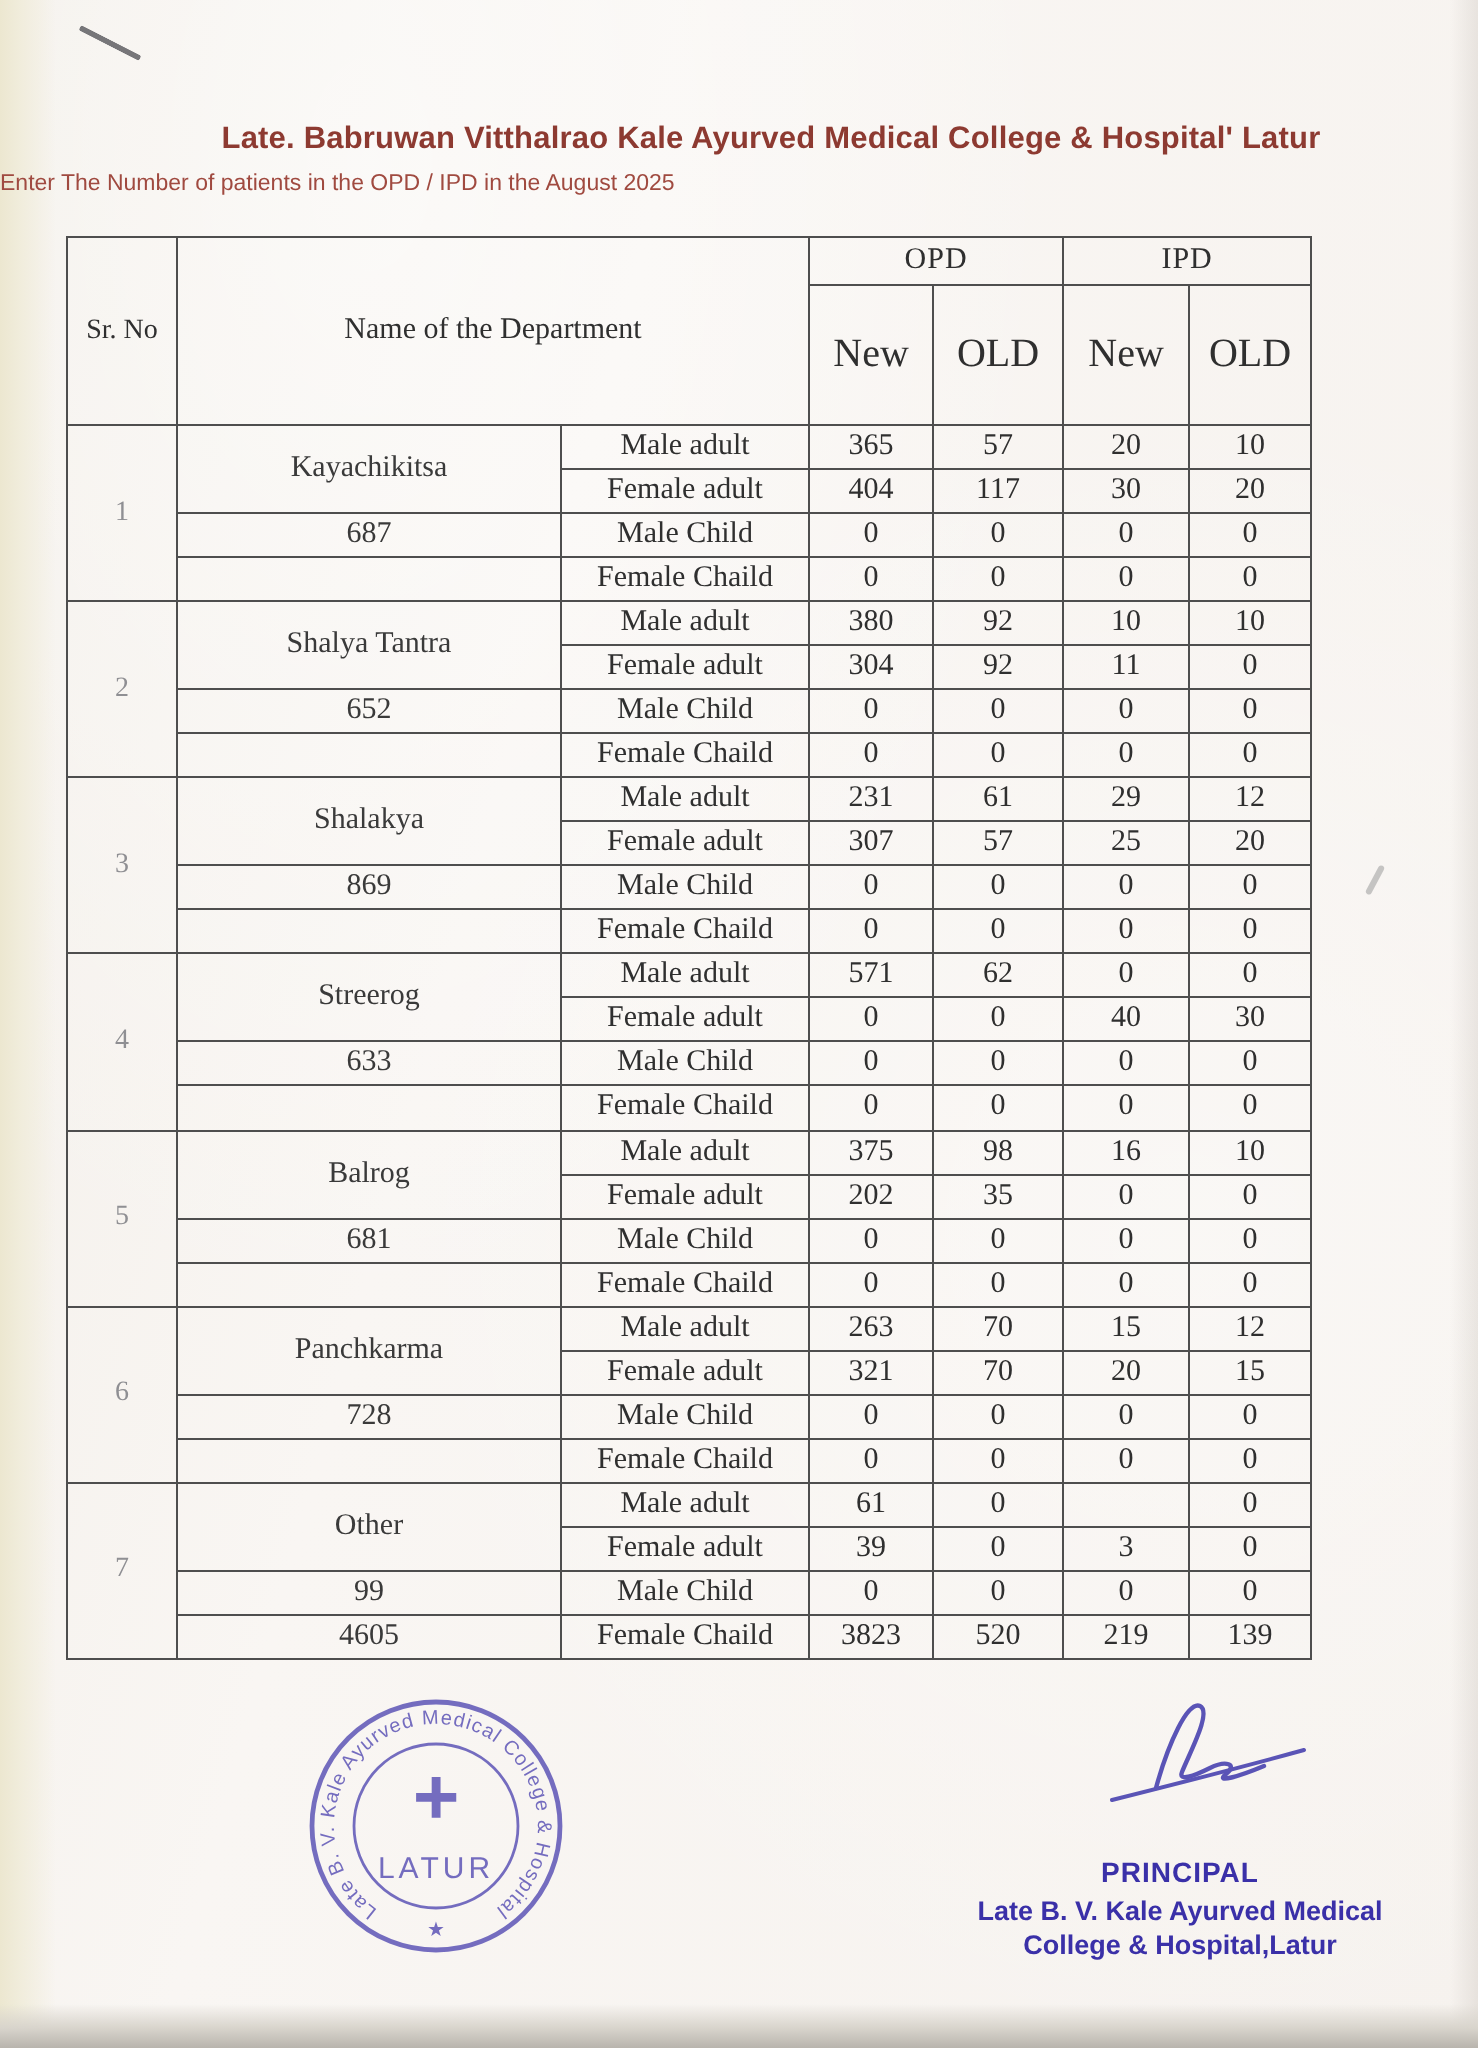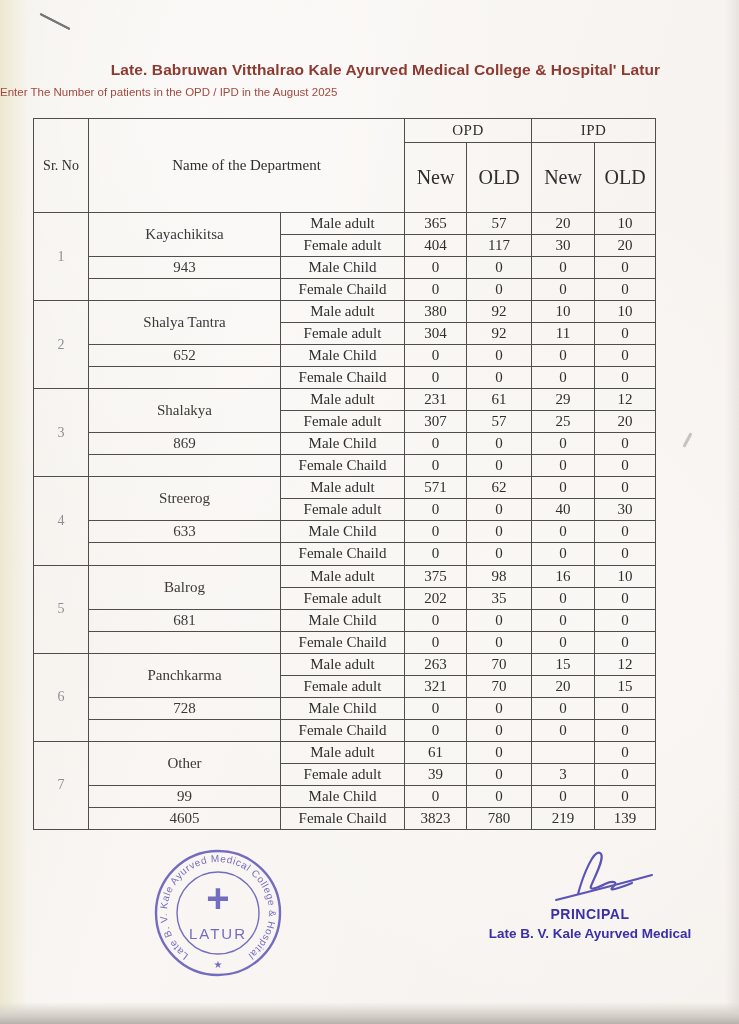--- a/index.html
+++ b/index.html
@@ -43,21 +43,21 @@
   th.h-dept{font-size:15px;margin-top:24px;}
   th.h-group{font-size:15px;letter-spacing:.5px;}
   th.h-sub{font-size:20px;}
   td.sr{font-size:14px;color:var(--sr-color,#8f8f93);}
   td.dept{font-size:15px;color:#3a3a3a;}
   td.cat{font-size:15px;}
   td.num{font-size:15px;}
 
   .stamp{position:absolute;left:151px;top:846px;width:134px;height:134px;opacity:.82;}
   .signature{position:absolute;left:540px;top:842px;width:130px;height:66px;opacity:.9;}
-  .principal-block{position:absolute;left:468px;top:906px;width:244px;text-align:center;
+  .principal-block{position:absolute;left:468px;top:928px;width:244px;text-align:center;
     font-family:"Liberation Sans",sans-serif;font-weight:bold;
     color:var(--principal-color,#3a30a8);}
   .principal-title{font-size:14px;letter-spacing:.5px;margin-bottom:3px;}
   .principal-line{font-size:13.5px;line-height:17px;}
 </style>
 </head>
 <body>
 
 <div class="page">
 
@@ -105,21 +105,21 @@
           <td class="num">10</td>
         </tr>
         <tr>
           <td class="cat">Female adult</td>
           <td class="num">404</td>
           <td class="num">117</td>
           <td class="num">30</td>
           <td class="num">20</td>
         </tr>
         <tr>
-          <td class="dept">943</td>
+          <td class="dept">687</td>
           <td class="cat">Male Child</td>
           <td class="num">0</td>
           <td class="num">0</td>
           <td class="num">0</td>
           <td class="num">0</td>
         </tr>
         <tr>
           <td class="dept"></td>
           <td class="cat">Female Chaild</td>
           <td class="num">0</td>
@@ -308,21 +308,21 @@
           <td class="cat">Male Child</td>
           <td class="num">0</td>
           <td class="num">0</td>
           <td class="num">0</td>
           <td class="num">0</td>
         </tr>
         <tr>
           <td class="dept">4605</td>
           <td class="cat">Female Chaild</td>
           <td class="num">3823</td>
-          <td class="num">780</td>
+          <td class="num">520</td>
           <td class="num">219</td>
           <td class="num">139</td>
         </tr>
       </tbody>
   </table>
 
   <svg class="stamp" viewBox="0 0 134 134" xmlns="http://www.w3.org/2000/svg">
     <circle cx="67" cy="67" r="62" fill="none" stroke="#584fb4" stroke-width="2.4"></circle>
     <circle cx="67" cy="67" r="41" fill="none" stroke="#584fb4" stroke-width="1.4"></circle>
     <defs>
@@ -338,15 +338,16 @@
 
   <svg class="signature" viewBox="0 0 130 66" xmlns="http://www.w3.org/2000/svg">
     <path d="M 38 52 C 44 30, 54 8, 60 11 C 66 14, 55 34, 51 44 C 49 49, 57 46, 65 42
              C 73 38, 79 40, 73 45 C 67 50, 80 46, 92 41" fill="none" stroke="#4a43b0" stroke-width="2.2" stroke-linecap="round"></path>
     <path d="M 16 58 C 40 52, 72 44, 112 33" fill="none" stroke="#4a43b0" stroke-width="2" stroke-linecap="round"></path>
   </svg>
 
   <div class="principal-block">
     <div class="principal-title">PRINCIPAL</div>
     <div class="principal-line">Late B. V. Kale Ayurved Medical</div>
+    <div class="principal-line">College &amp; Hospital,Latur</div>
   </div>
 
 </div>
 
 </body></html>

